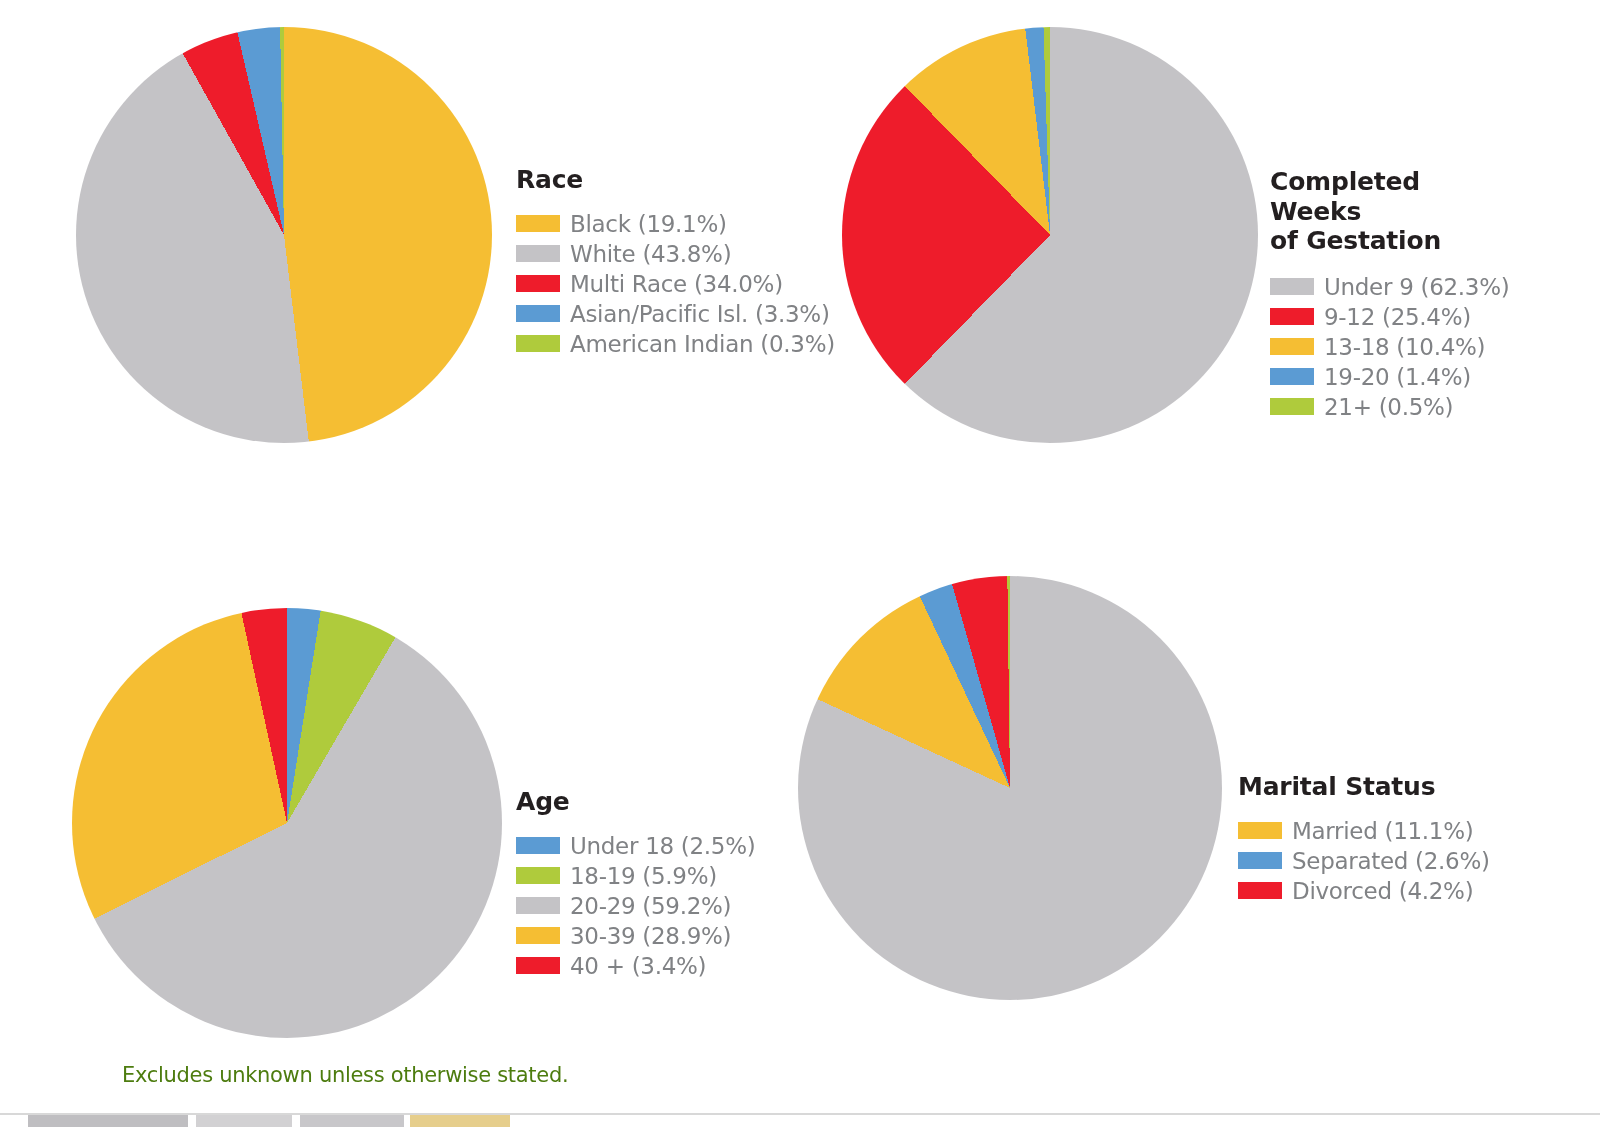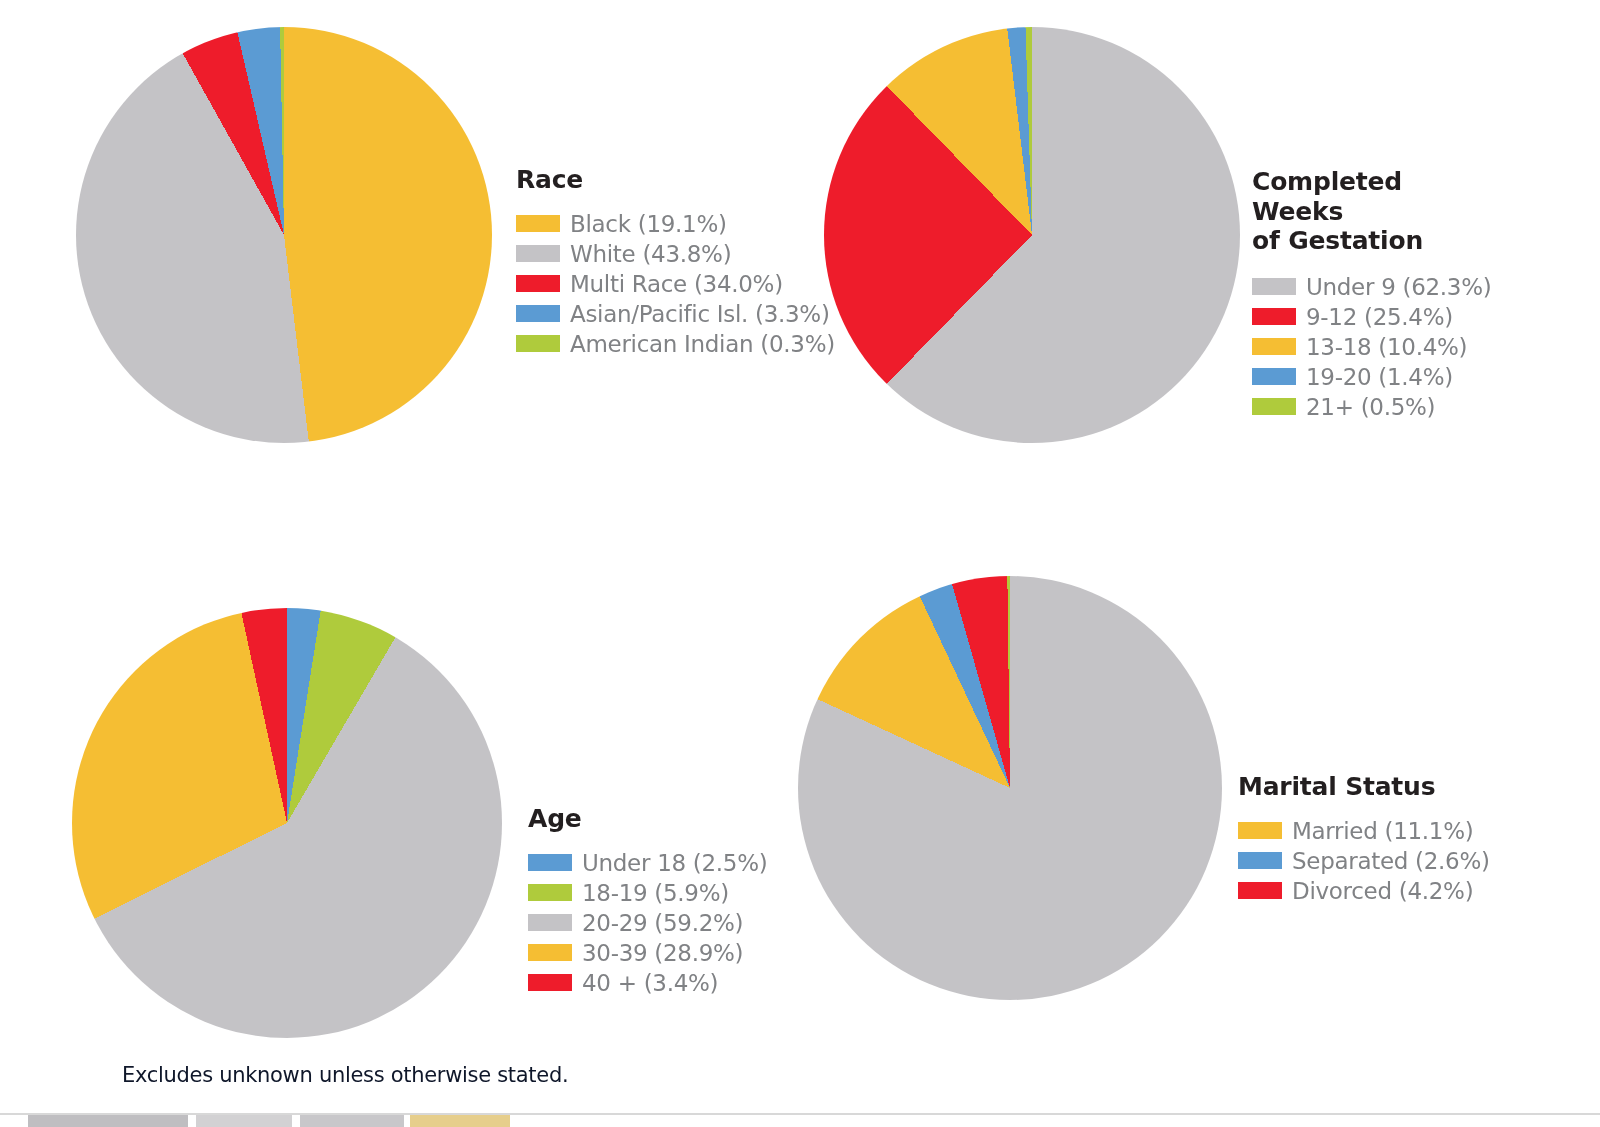--- a/index.html
+++ b/index.html
@@ -81,21 +81,21 @@
     white-space: nowrap;
   }
 
   
   .footnote {
     position: absolute;
     left: 122px;
     top: 1063px;
     font-family: "DejaVu Sans", sans-serif;
     font-size: 21px;
-    color: #0f172a;
+    color: #4d7c0f;
     letter-spacing: -0.3px;
   }
 
   
   .bottom-strip {
     position: absolute;
     left: 0;
     bottom: 0;
     width: 1600px;
     height: 12px;
@@ -140,21 +140,21 @@
             <span class="legend-label">Asian/Pacific Isl. (3.3%)</span>
           </div>
           <div class="legend-row">
             <span class="swatch" style="background: rgb(175, 203, 60);"></span>
             <span class="legend-label">American Indian (0.3%)</span>
           </div>
         </div>
     </div>
   </div>
 
-  <div class="panel" id="panel-gestation" style="left:824px; top:27px;">
+  <div class="panel" id="panel-gestation" style="left:842px; top:27px;">
     <div class="pie-wrap">
       <div class="pie" id="pie-gestation" style="width: 416px; height: 416px; background: conic-gradient(rgb(196, 195, 198) 0deg, rgb(196, 195, 198) 224.28deg, rgb(238, 28, 43) 224.28deg, rgb(238, 28, 43) 315.72deg, rgb(245, 190, 51) 315.72deg, rgb(245, 190, 51) 353.16deg, rgb(91, 155, 211) 353.16deg, rgb(91, 155, 211) 358.2deg, rgb(175, 203, 60) 358.2deg, rgb(175, 203, 60) 360deg);"></div>
     </div>
     <div class="legend" id="legend-gestation" style="left:428px; top:140px;">
       <div class="legend-title">Completed Weeks
 of Gestation</div>
       <div class="legend-items" id="legend-items-gestation" style="margin-top:16px;">
           <div class="legend-row">
             <span class="swatch" style="background: rgb(196, 195, 198);"></span>
             <span class="legend-label">Under 9  (62.3%)</span>
@@ -176,21 +176,21 @@
             <span class="legend-label">21+ (0.5%)</span>
           </div>
         </div>
     </div>
   </div>
 
   <div class="panel" id="panel-age" style="left:72px; top:608px;">
     <div class="pie-wrap">
       <div class="pie" id="pie-age" style="width: 430px; height: 430px; background: conic-gradient(rgb(91, 155, 211) 0deg, rgb(91, 155, 211) 9.009deg, rgb(175, 203, 60) 9.009deg, rgb(175, 203, 60) 30.2703deg, rgb(196, 195, 198) 30.2703deg, rgb(196, 195, 198) 243.604deg, rgb(245, 190, 51) 243.604deg, rgb(245, 190, 51) 347.748deg, rgb(238, 28, 43) 347.748deg, rgb(238, 28, 43) 360deg);"></div>
     </div>
-    <div class="legend" id="legend-age" style="left:444px; top:196px;margin-left:12px;">
+    <div class="legend" id="legend-age" style="left:444px; top:179px;">
       <div class="legend-title">Age</div>
       <div class="legend-items" id="legend-items-age" style="margin-top:6px;">
           <div class="legend-row">
             <span class="swatch" style="background: rgb(91, 155, 211);"></span>
             <span class="legend-label">Under 18 (2.5%)</span>
           </div>
           <div class="legend-row">
             <span class="swatch" style="background: rgb(175, 203, 60);"></span>
             <span class="legend-label">18-19 (5.9%)</span>
           </div>

